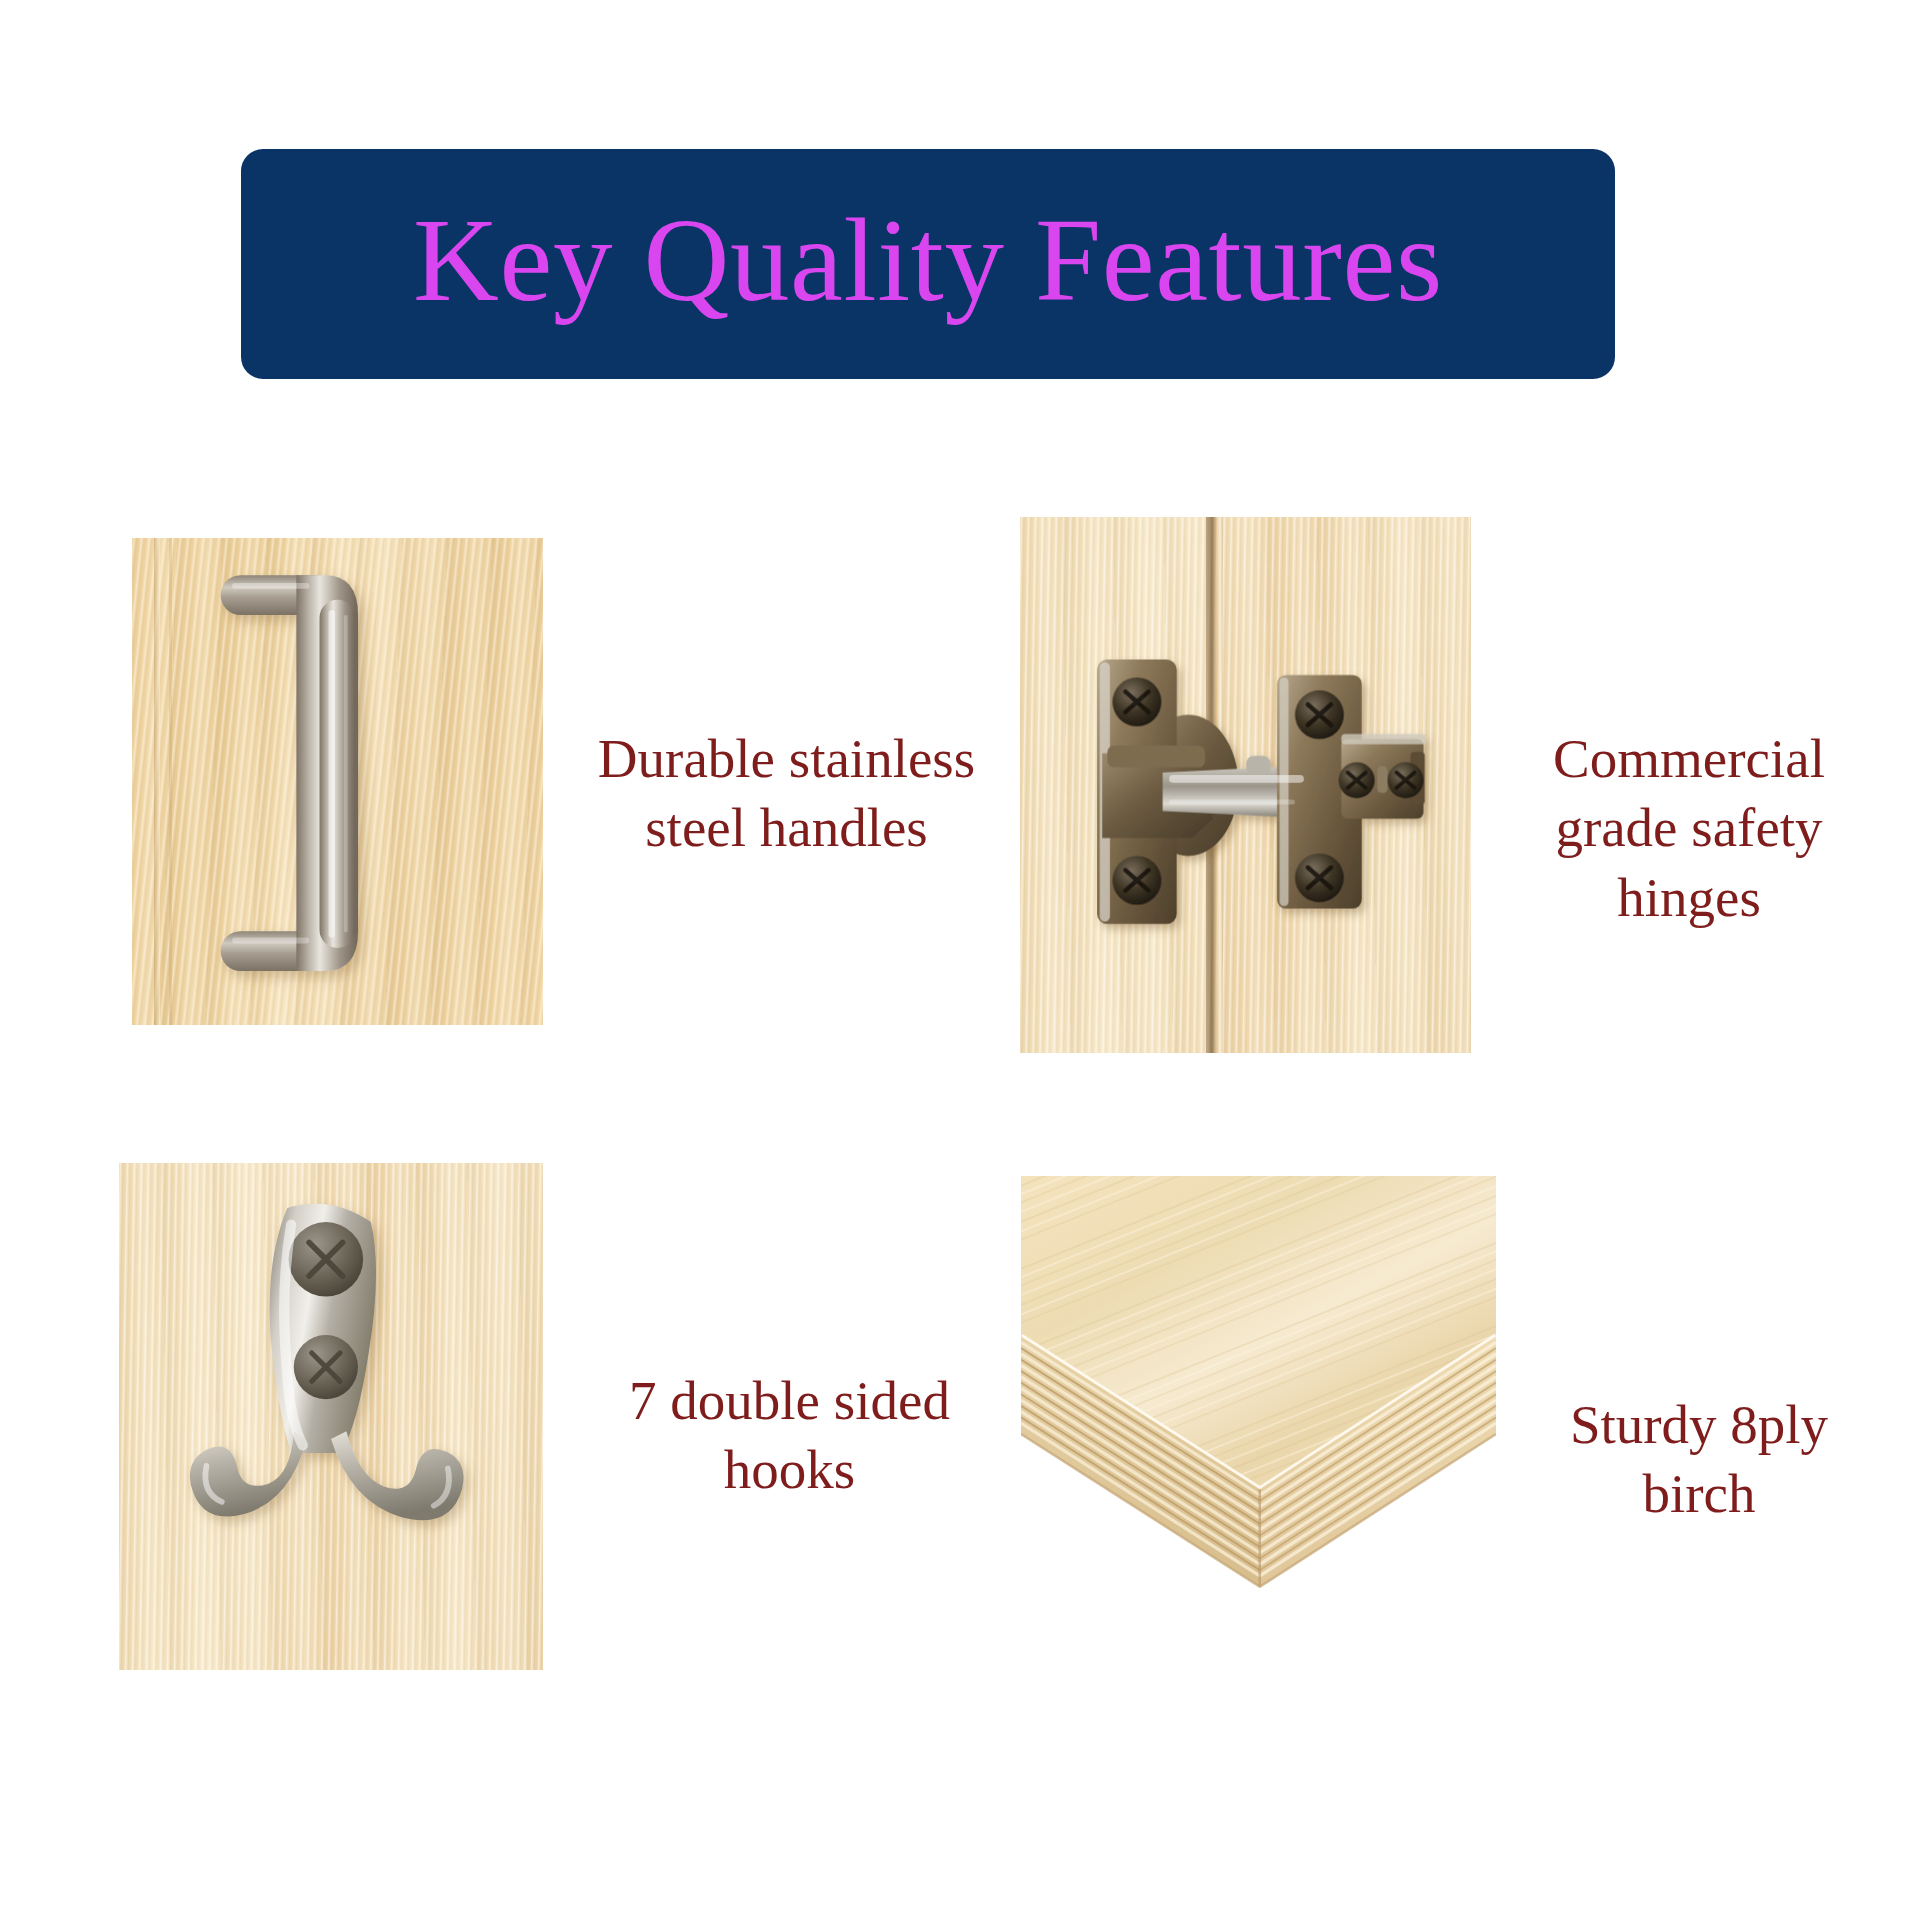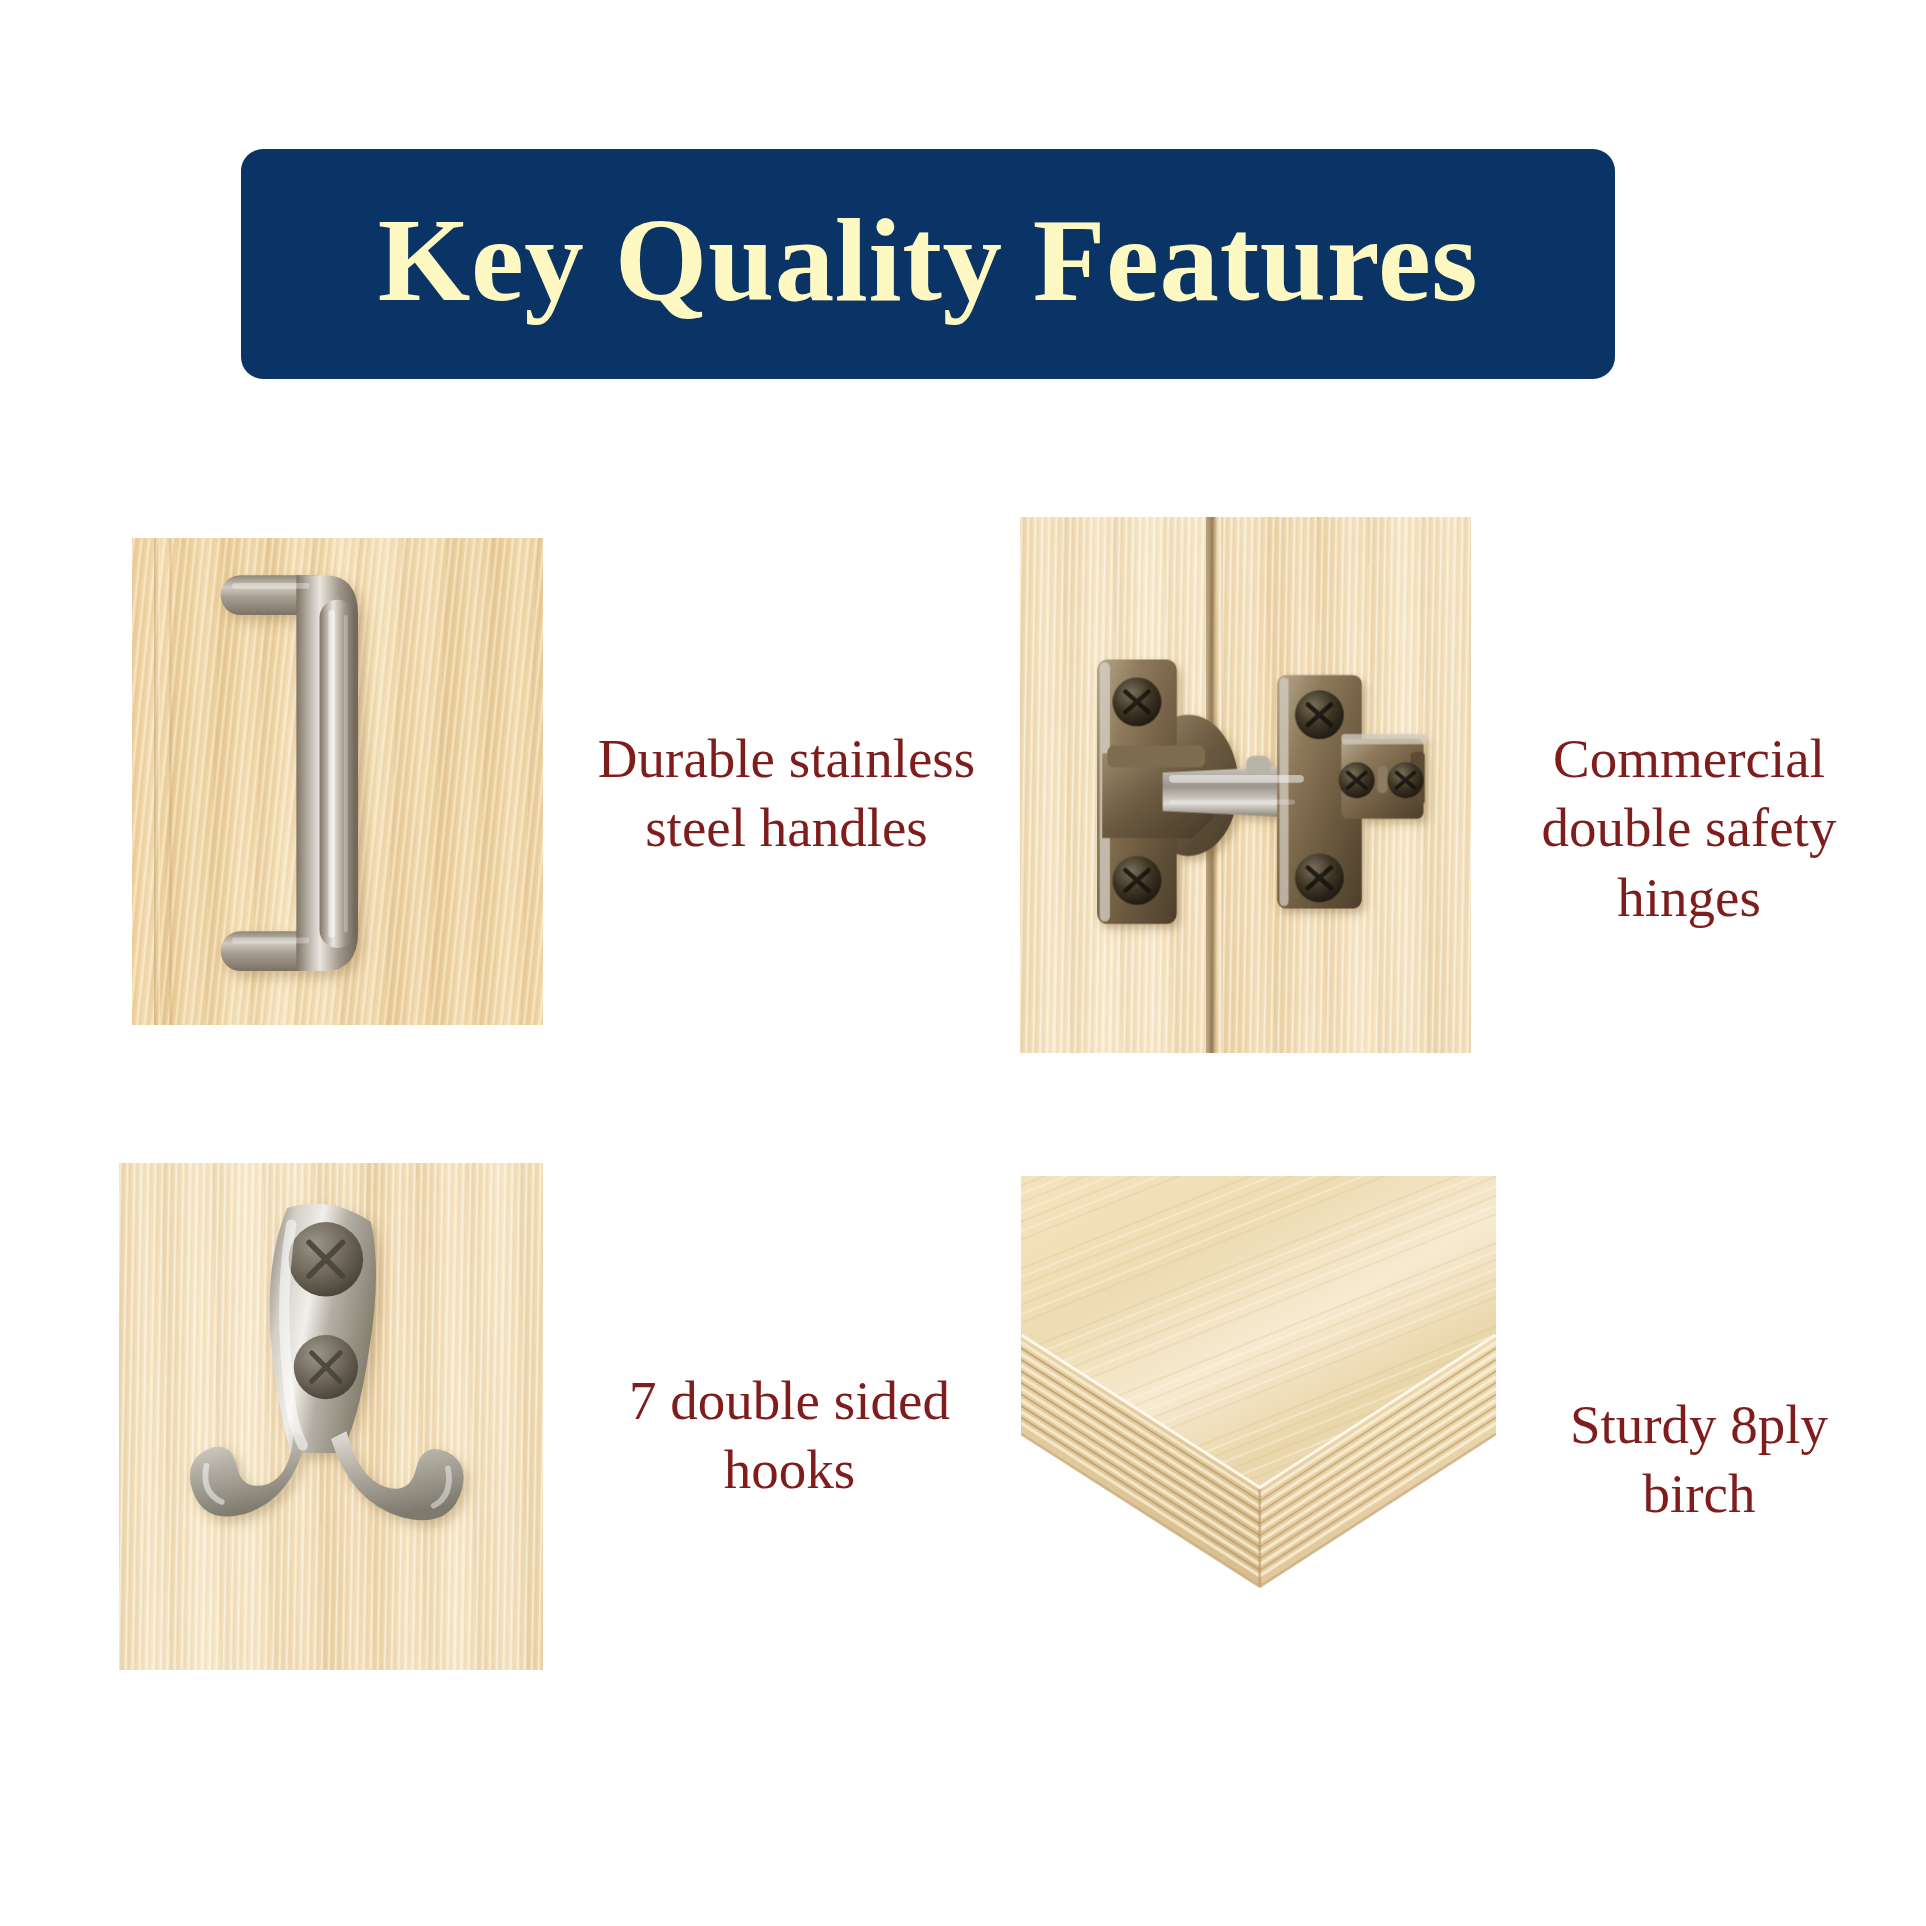--- a/index.html
+++ b/index.html
@@ -14,25 +14,25 @@
   
   #title-banner{
     position:absolute;
     left:241px; top:149px;
     width:1374px; height:230px;
     background:#0a3465;
     border-radius:22px;
     display:flex;align-items:center;justify-content:center;
   }
   #title-text{
-    color:#fef9c3;
+    color:#d946ef;
     font-size:119px;
     line-height:1;
     letter-spacing:0.6px;
-    font-weight:700;
+    font-weight:400;
     white-space:nowrap;
     transform:translateY(-3.9px);
   }
 
   
   .feature{position:absolute;}
   .photo{
     position:absolute;
     overflow:hidden;
     background:#e9cf9f;
@@ -243,21 +243,21 @@
           <path d="M 586 398 L 614 422 M 614 398 L 586 422"></path>
         </g>
       </g>
 
       <rect x="232" y="402" width="210" height="12" rx="6" fill="#ffffff" opacity="0.5"></rect>
       <rect x="232" y="440" width="196" height="8" rx="4" fill="#ffffff" opacity="0.25"></rect>
     </svg>
   </div>
 
   <div class="caption" id="caption-hinge">Commercial
-double safety
+grade safety
 hinges</div>
 </div>
 
 <div class="feature">
 
   <div class="photo" id="photo-hook">
     <div class="wood-light"></div>
 
     <svg class="hook-svg" viewBox="0 0 660 790" preserveAspectRatio="none">
       <defs>

